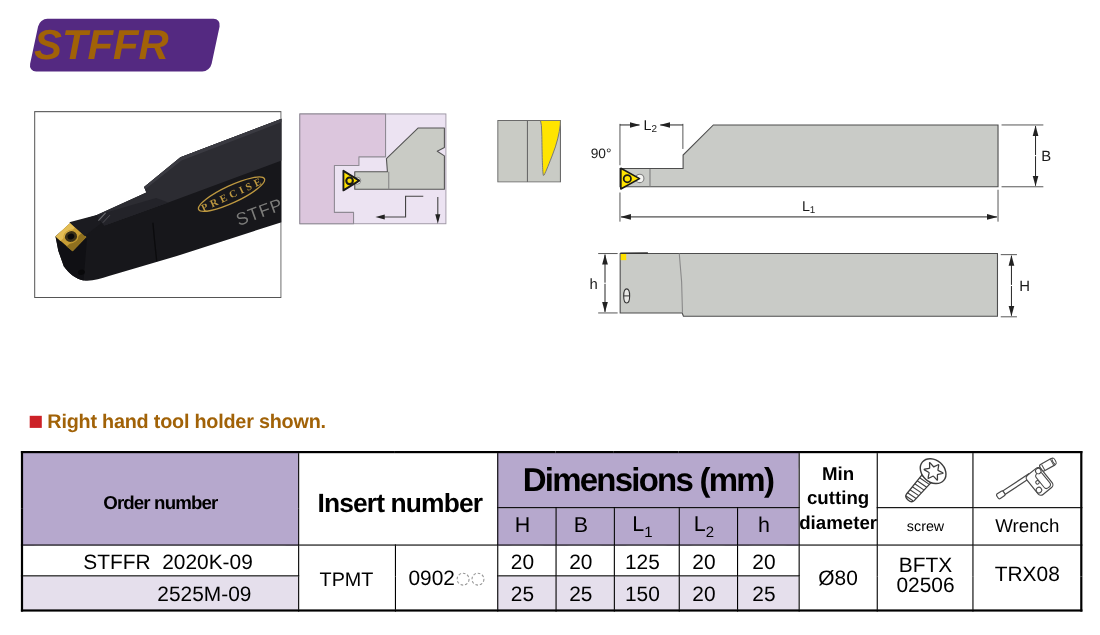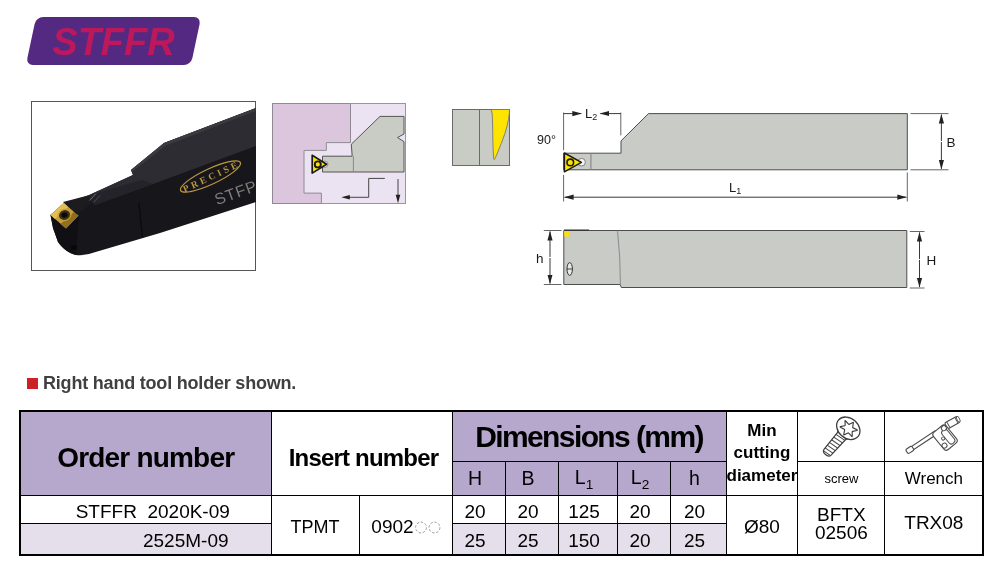--- a/index.html
+++ b/index.html
@@ -1,21 +1,21 @@
 <!DOCTYPE html>
 <html><head>
 <meta charset="utf-8">
 <style>
 html,body{margin:0;padding:0;background:#fff;}
 *{-webkit-font-smoothing:antialiased;}
 body{width:1000px;height:577px;position:relative;font-family:"Liberation Sans",sans-serif;overflow:hidden;}
 #logo{position:absolute;left:31px;top:17px;width:165px;height:48px;background:#542981;transform:skewX(-12deg);border-radius:7px;}
-#logotext{position:absolute;left:31px;top:17px;width:165px;height:32px;color:#be185d;font-weight:bold;font-style:italic;font-size:38px;text-align:center;line-height:50px;letter-spacing:-0.5px;letter-spacing:0px;}
+#logotext{position:absolute;left:31px;top:17px;width:165px;height:32px;color:#a16207;font-weight:bold;font-style:italic;font-size:38px;text-align:left;line-height:50px;letter-spacing:-0.5px;letter-spacing:0px;}
 .abs{position:absolute;}
-#bullet-line{position:absolute;left:27px;top:373px;font-size:18px;font-weight:bold;color:#404040;letter-spacing:-0.2px;}
+#bullet-line{position:absolute;left:27px;top:373px;font-size:18px;font-weight:bold;color:#a16207;letter-spacing:-0.2px;}
 #bullet-line .sq{display:inline-block;width:11px;height:11px;background:#cc2127;margin-right:5px;}
 table{border-collapse:collapse;table-layout:fixed;}
 #spec{position:absolute;left:19px;top:410px;border:2px solid #000;}
 #spec td{border:1px solid #000;text-align:center;vertical-align:middle;padding:0;color:#000;}
 .ph{background:#b6a8cd;font-weight:bold;}
 .ph.sub{font-weight:normal;}
 .pl{background:#e5dfec;margin-left:12px;}
 #spec tr.dr td{padding-top:5px;}
 #spec td.num{padding-right:7px;padding-top:5px;}
 
@@ -147,21 +147,21 @@
       <col style="width:53px">
       <col style="width:59px">
       <col style="width:53px">
       <col style="width:56px">
       <col style="width:70px">
       <col style="width:87px">
       <col style="width:97px">
     </colgroup>
 <tbody>
       <tr style="height:50px">
- <td class="ph" rowspan="2" style="font-size:28px;letter-spacing:-0.8px;padding-top:9px;">Order number</td>
+ <td class="ph" rowspan="2" style="font-size:17px;letter-spacing:-0.8px;padding-top:9px;">Order number</td>
  <td class="w" rowspan="2" colspan="2" style="font-size:24px;font-weight:bold;letter-spacing:-0.8px;padding-top:9px;padding-left:4px">Insert number</td>
  <td class="ph" colspan="5" style="font-size:30px;letter-spacing:-1.6px">Dimensions (mm)</td>
  <td class="w" rowspan="2" style="font-size:17px;font-weight:bold;line-height:1.3">Min<br>cutting<br>diameter</td>
  <td class="w" id="screwicon">
           <svg width="85" height="49" viewBox="0 0 85 49" style="display:block;margin:0 auto">
   <g transform="translate(49.3,16.3) rotate(41)" stroke="#3d3d3d" fill="#fff">
    <path d="M-12,2.5 L-5.4,9.5 L5.4,9.5 L12,2.5" stroke-width="1.2" fill="none"></path>
    <path d="M-5.4,9.5 L-4.6,31.5 Q-4.4,34.8 0,34.8 Q4.4,34.8 4.6,31.5 L5.4,9.5 Z" stroke-width="1.2"></path>
    <g stroke-width="0.95">
     <line x1="-5.3" y1="12.6" x2="5.3" y2="11.4"></line>

